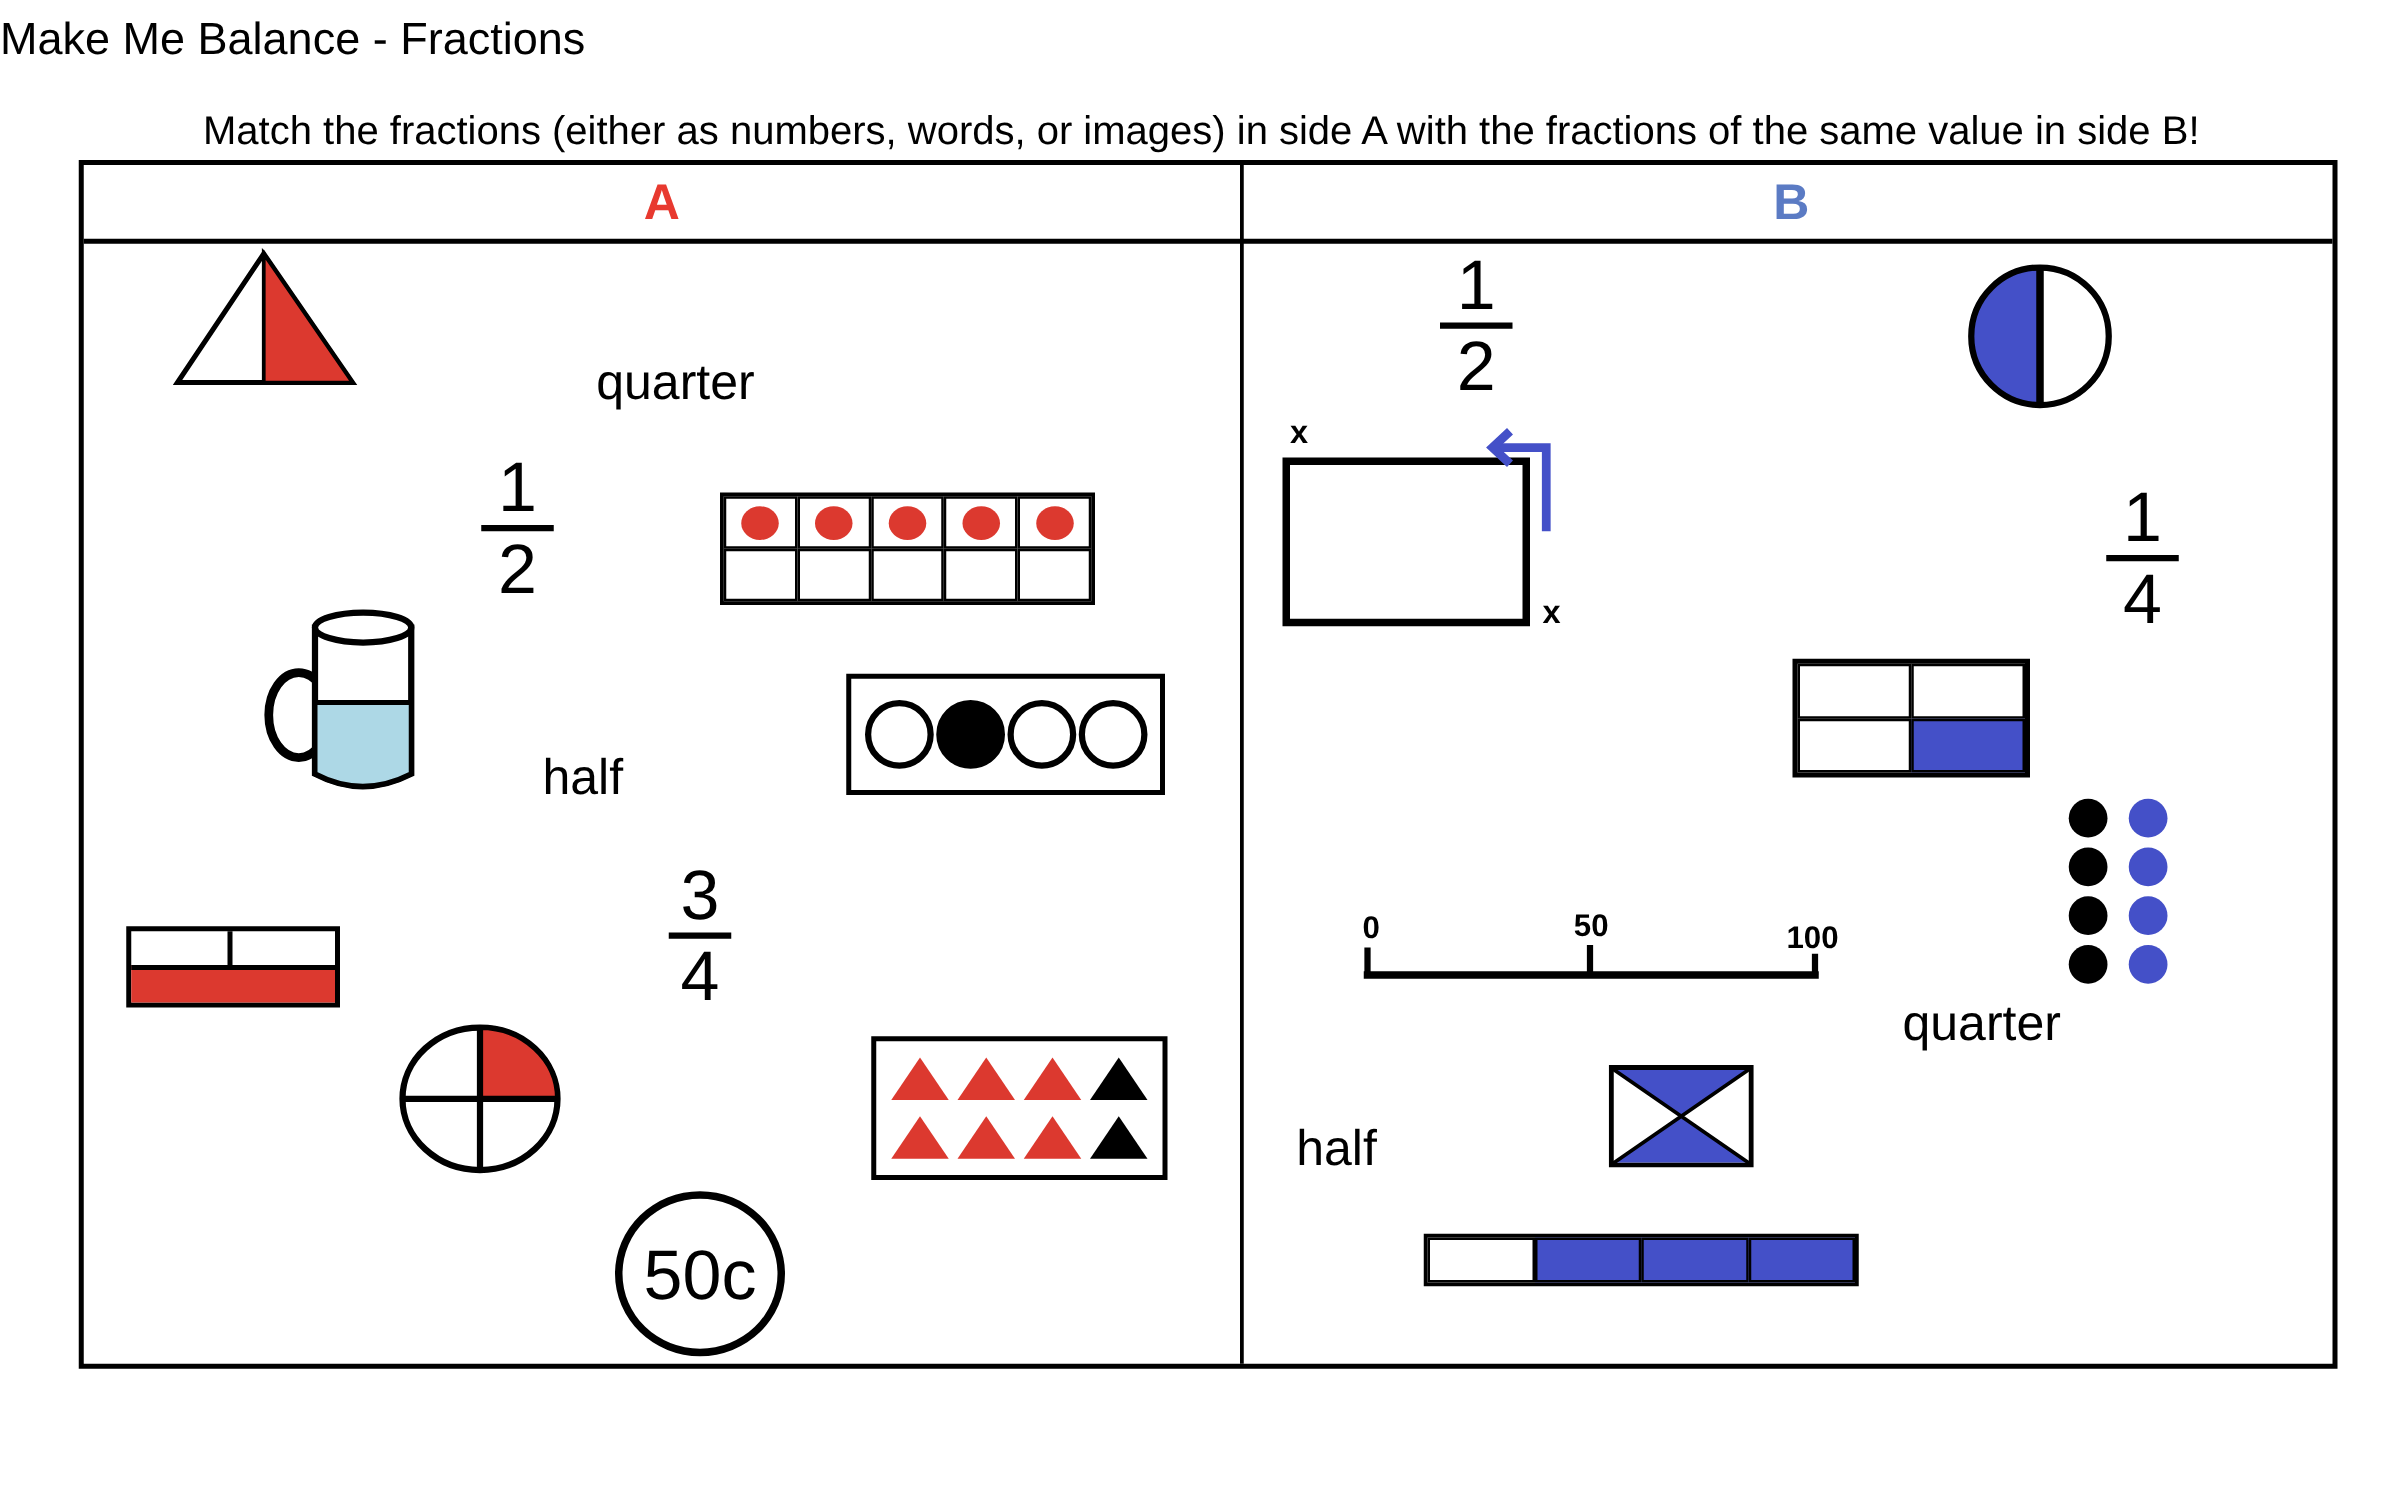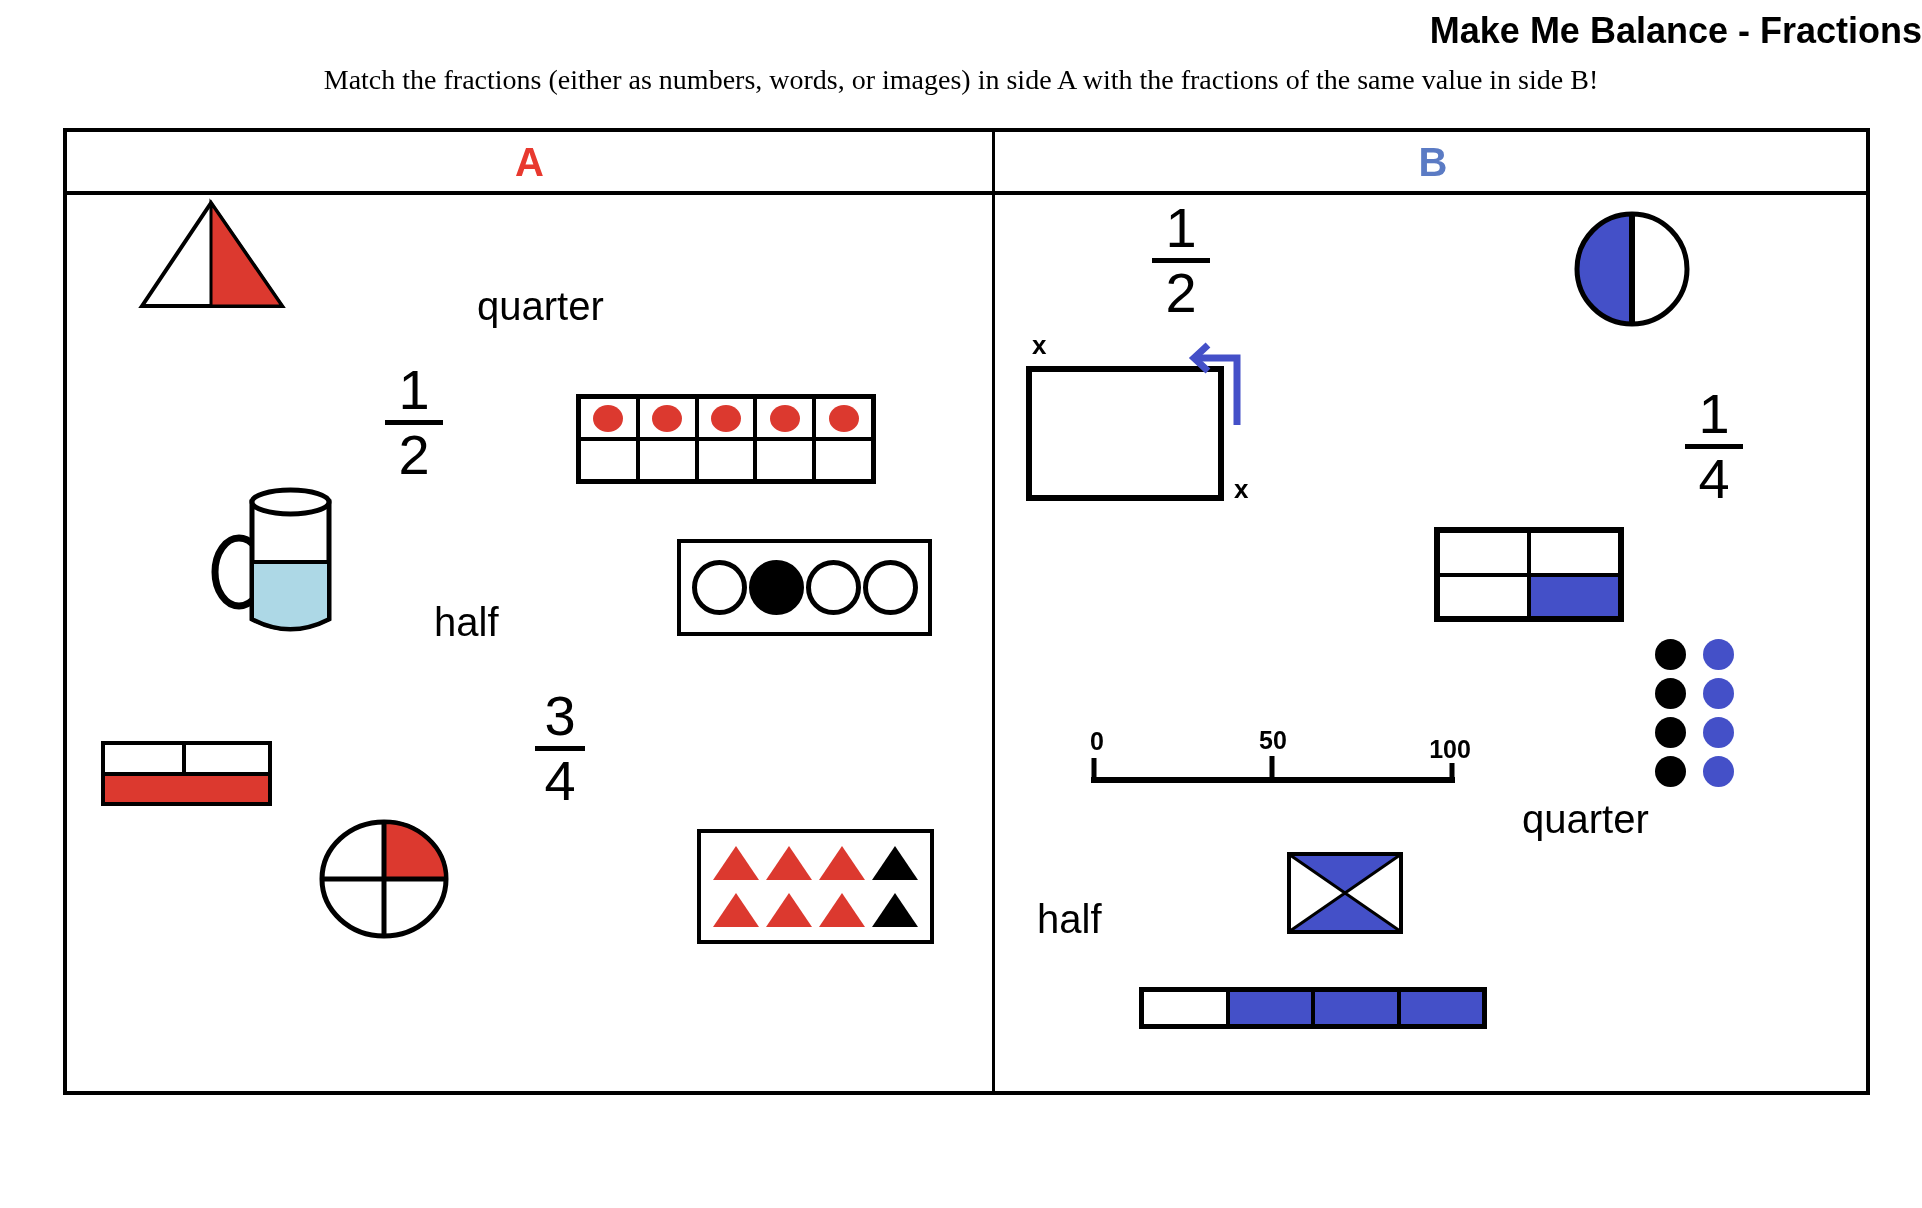--- a/index.html
+++ b/index.html
@@ -1,19 +1,19 @@
 <!DOCTYPE html>
 <html><head>
 <meta charset="utf-8">
 <style>
   html,body{margin:0;padding:0;background:#fff;}
   body{width:1922px;height:1208px;position:relative;font-family:"Liberation Sans",sans-serif;color:#000;}
   .abs{position:absolute;}
-  .page-title{top:10px;left:0;width:100%;text-align:right;font-size:36px;font-weight:bold;}
-  .page-subtitle{top:64px;left:0;width:100%;text-align:center;font-size:28px;font-family:Liberation Serif, serif;}
+  .page-title{top:10px;left:0;width:100%;text-align:left;font-size:36px;font-weight:normal;}
+  .page-subtitle{top:86px;left:0;width:100%;text-align:center;font-size:32px;}
   .sheet{left:63px;top:128px;width:1807px;height:967px;border:4px solid #000;box-sizing:border-box;}
   .hdr-row{left:0;top:0;width:100%;height:63px;border-bottom:4px solid #000;box-sizing:border-box;}
   .divider{left:925px;top:0;width:3px;height:100%;background:#000;}
   .hcell{top:8px;height:55px;text-align:center;font-size:40px;font-weight:bold;}
   .hcell.a{left:0;width:925px;color:#E8392F;}
   .hcell.b{left:928px;width:876px;color:#5B7BC4;}
   .word{font-size:40px;line-height:1.1;white-space:nowrap;}
   .fraction{width:70px;text-align:center;font-size:56px;line-height:0.86;}
   .fbar{height:5px;background:#000;width:58px;margin:6px auto;}
   
@@ -144,20 +144,23 @@
       <span class="tri black"></span>
     </div>
     <div class="trirow">
       <span class="tri"></span>
       <span class="tri"></span>
       <span class="tri"></span>
       <span class="tri black"></span>
     </div>
   </div>
 
+  <div class="abs coin" style="left:425px;top:821px">
+    <span>50c</span>
+  </div>
 
   <div class="abs fraction" style="left:1079px;top:72px">
     <div>1</div>
     <div class="fbar"></div>
     <div>2</div>
   </div>
 
   <div class="abs xlabel" style="left:965px;top:200px">x</div>
   <div class="abs emptyrect" style="left:959px;top:234px"></div>
   <div class="abs xlabel" style="left:1167px;top:344px">x</div>

